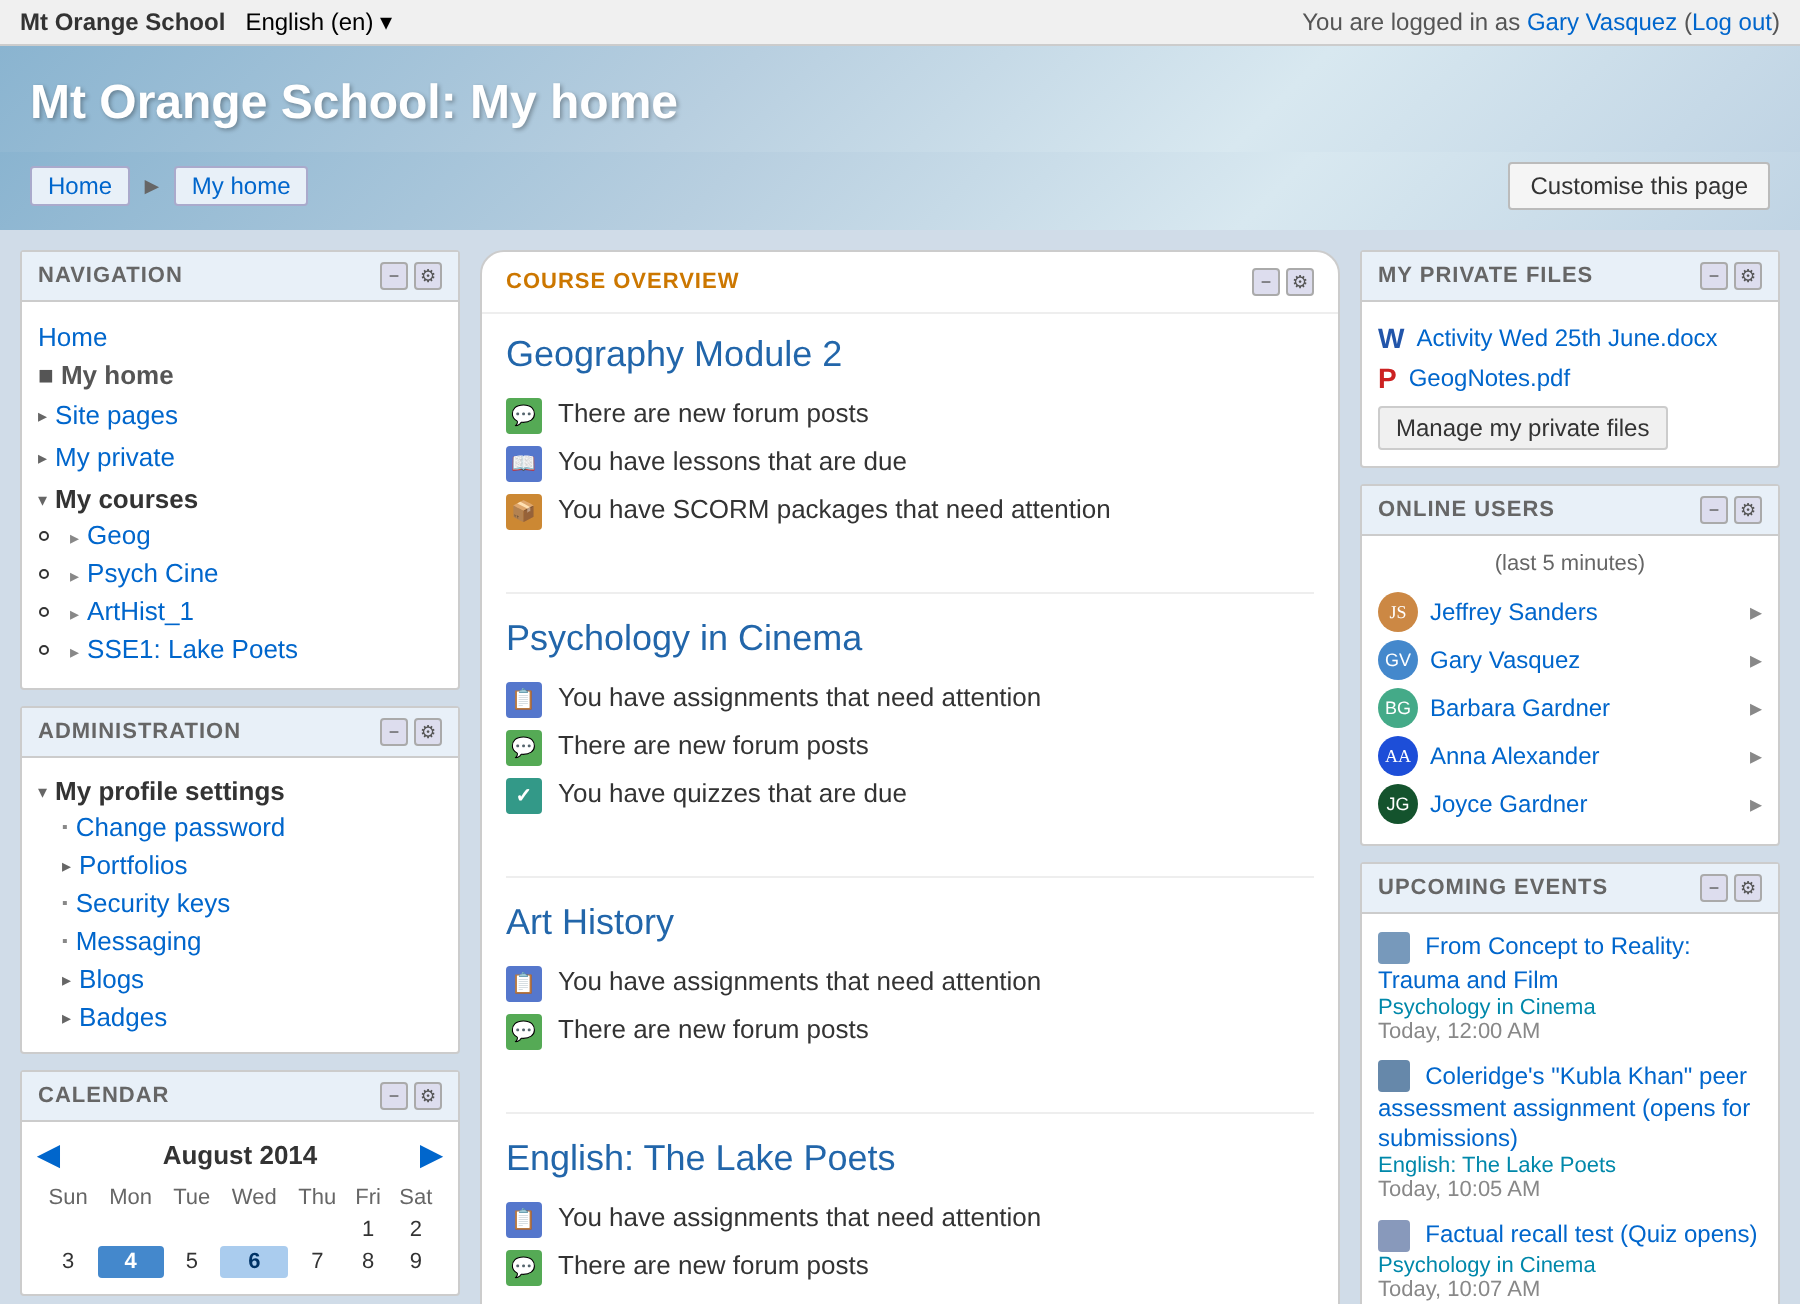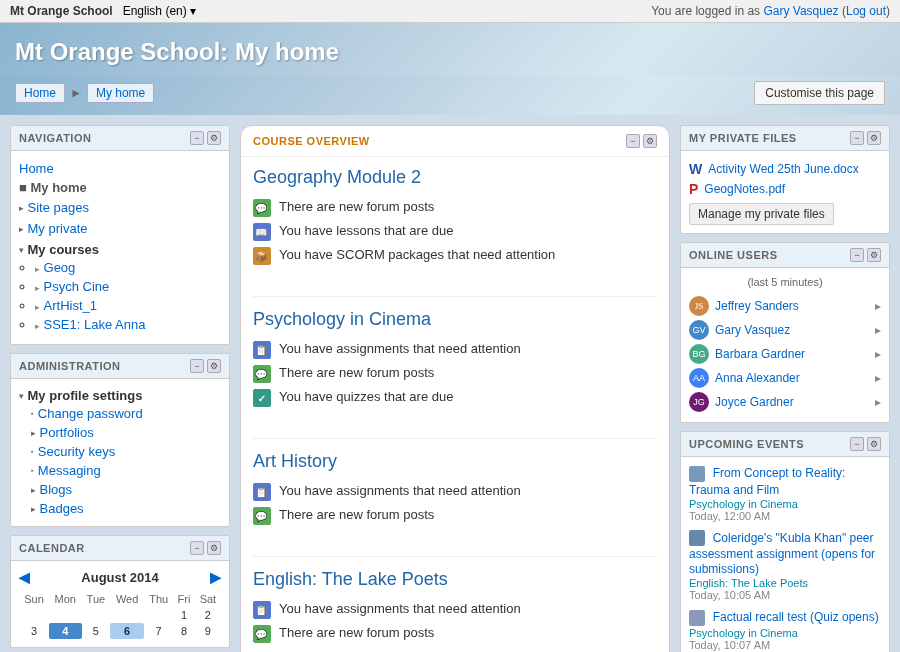--- a/index.html
+++ b/index.html
@@ -138,22 +138,22 @@
     .event-link { color: #0066cc; font-size: 12px; text-decoration: none; }
     .event-course { color: #0088aa; font-size: 11px; margin-top: 1px; }
     .event-time { color: #888; font-size: 11px; }
 
     .section-header { font-size: 11px; font-weight: bold; color: #cc7700; text-transform: uppercase; letter-spacing: 0.5px; }
 
     
     .av1 { background: #cc8844; font-family: Liberation Serif, serif; }
     .av2 { background: #4488cc; }
     .av3 { background: #44aa88; }
-    .av4 { background: #3b82f6; }
-    .av5 { background: #701a75; }
+    .av4 { background: #1d4ed8; font-family: Liberation Serif, serif; }
+    .av5 { background: #14532d; }
 
     
     .icon-box { width: 18px; height: 18px; border-radius: 2px; display: inline-flex; align-items: center; justify-content: center; font-size: 10px; color: #fff; font-weight: bold; }
     .icon-green { background: #55aa55; }
     .icon-blue { background: #5577cc; }
     .icon-orange { background: #cc8833; }
     .icon-teal { background: #339988; }
 
     a { color: #0066cc; text-decoration: none; }
   </style>
@@ -217,21 +217,21 @@
           </li>
           <li>
             <div class="nav-item">
               <span class="tri-down">▾</span>
               <span style="font-weight:bold;">My courses</span>
             </div>
             <ul class="nav-sub">
               <li><a href="#">Geog</a></li>
               <li><a href="#">Psych Cine</a></li>
               <li><a href="#">ArtHist_1</a></li>
-              <li><a href="#">SSE1: Lake Anna</a></li>
+              <li><a href="#">SSE1: Lake Poets</a></li>
             </ul>
           </li>
         </ul>
       </div>
     </div>
 
     <div class="sidebar-block">
       <div class="sidebar-block-header">
         <span class="block-title">ADMINISTRATION</span>
         <div class="block-controls">

